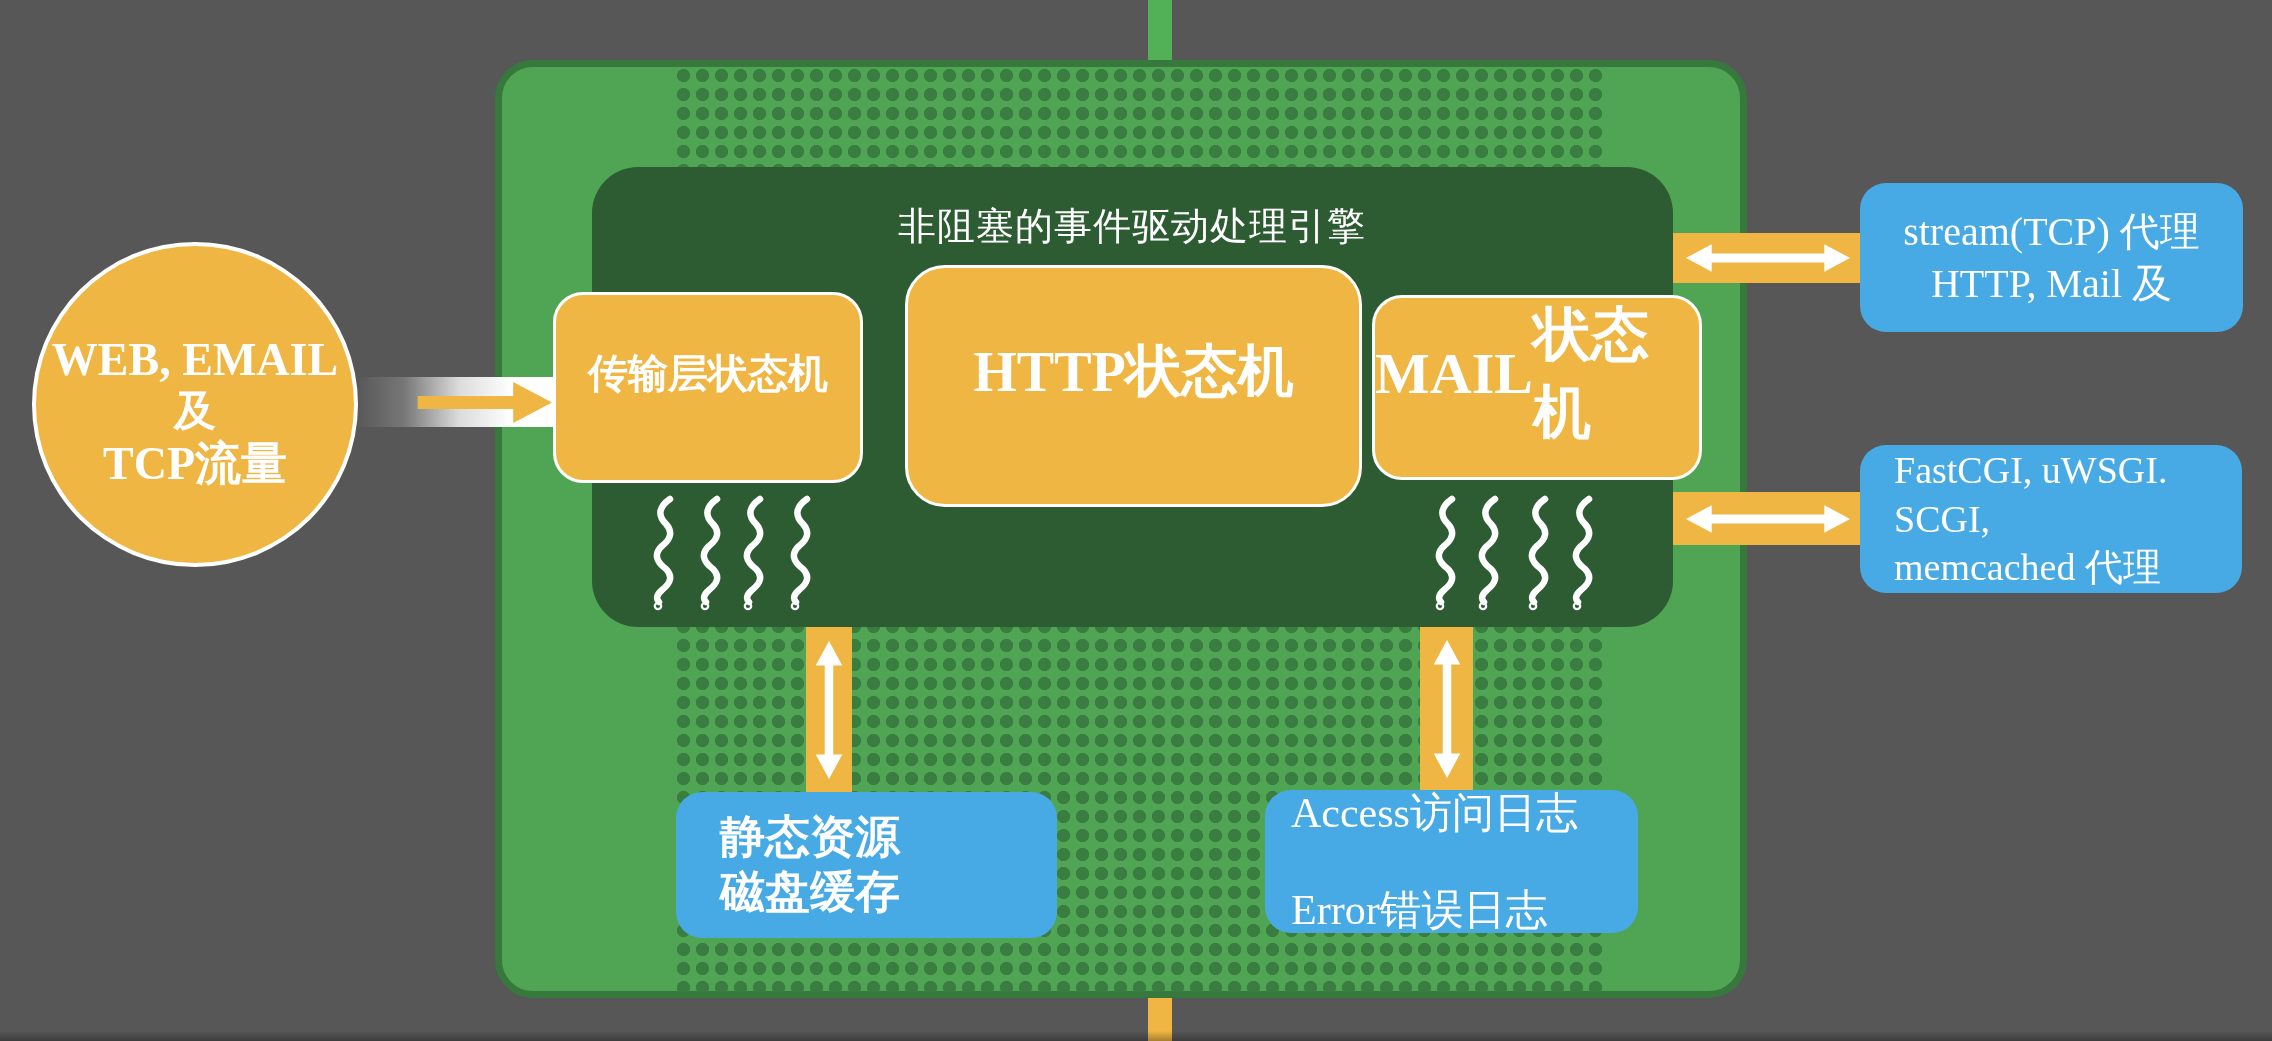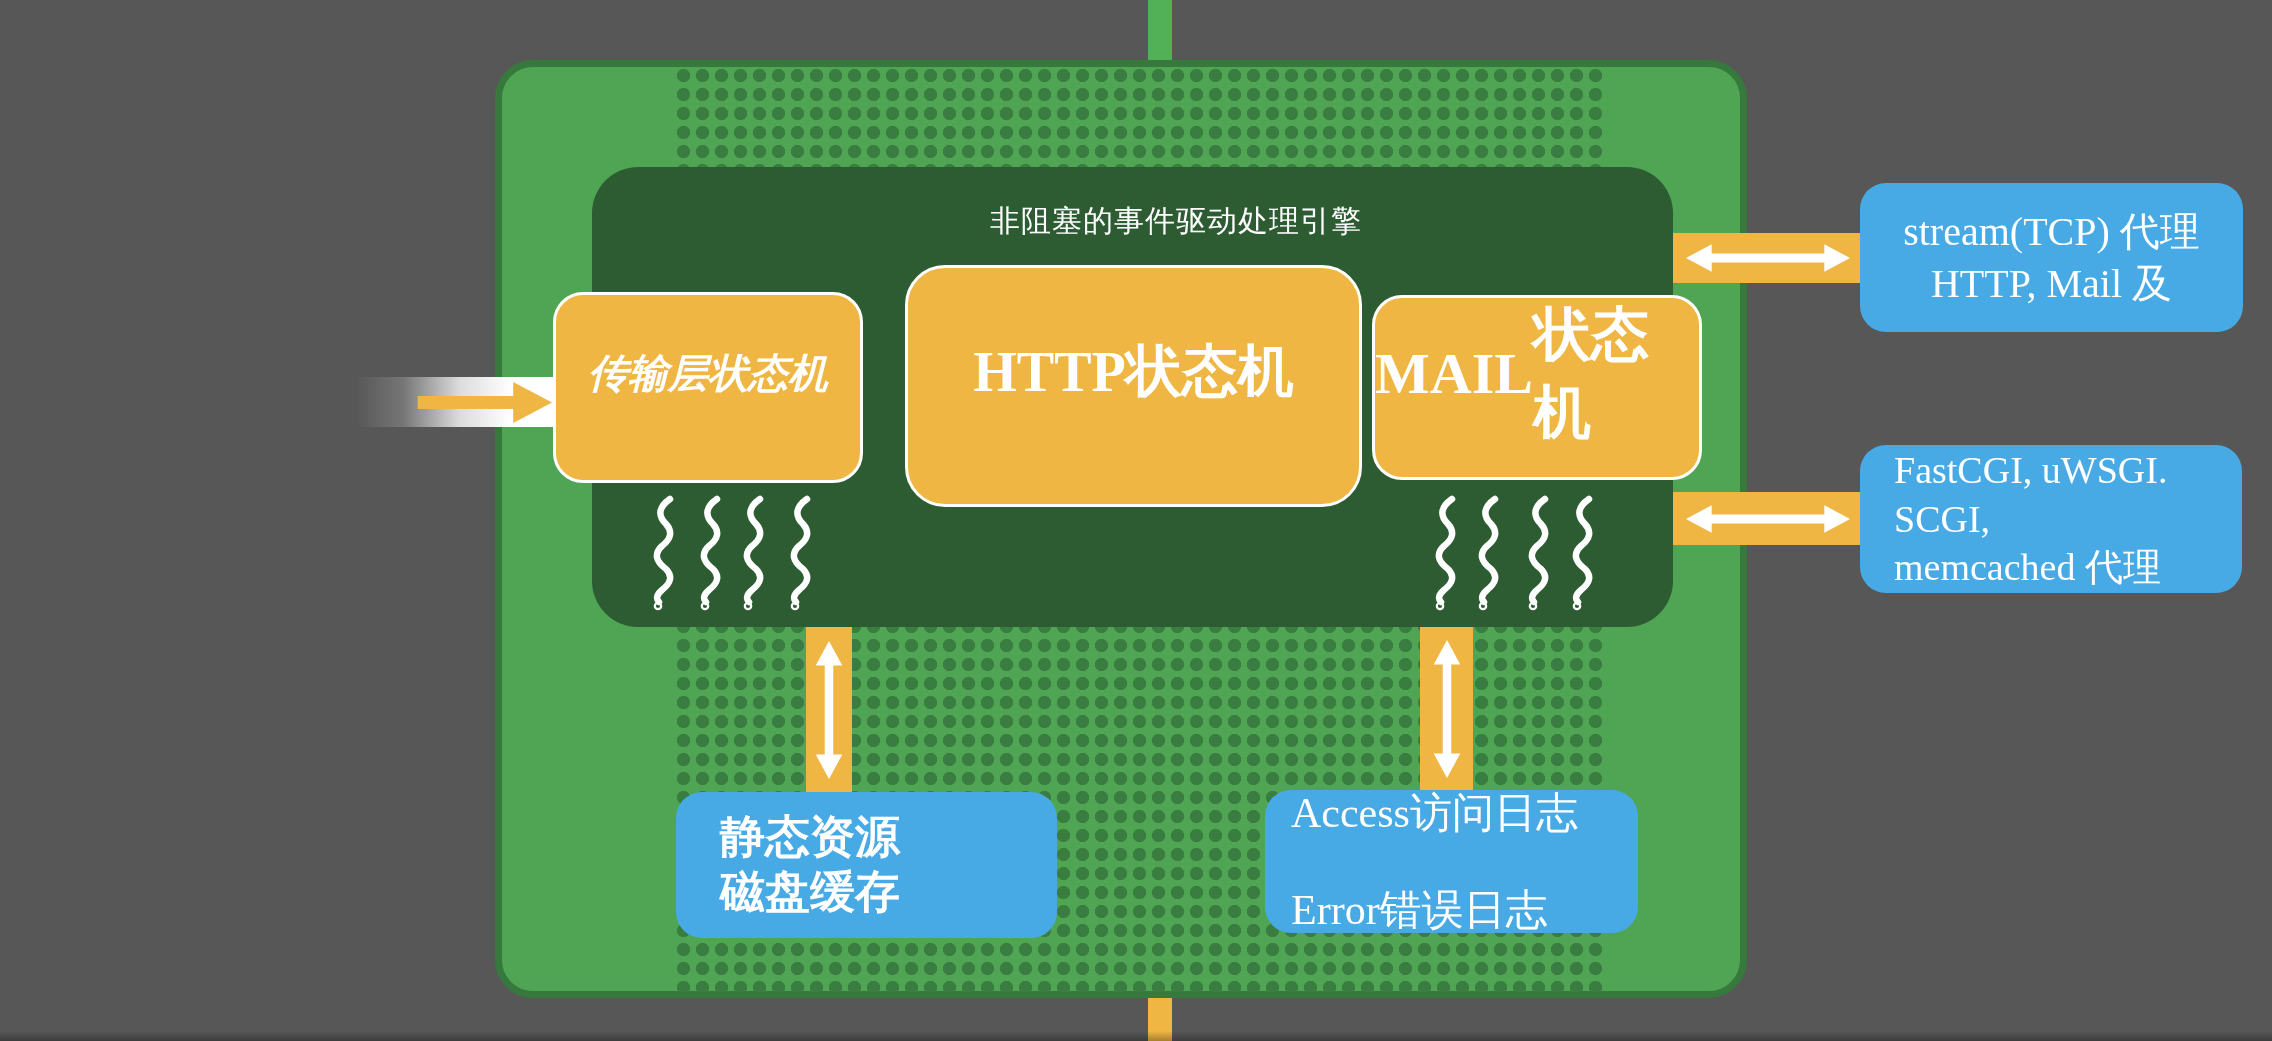--- a/index.html
+++ b/index.html
@@ -14,28 +14,28 @@
 
   .bar-top{position:absolute;left:1148px;top:0;width:24px;height:64px;background:var(--top-bar-green);}
   .bar-bottom{position:absolute;left:1148px;top:994px;width:24px;height:47px;background:var(--yellow);}
 
   .green-box{position:absolute;left:495px;top:60px;width:1252px;height:938px;background:var(--green);
     border:7px solid var(--green-border);border-radius:38px;}
   .dots{position:absolute;left:674px;top:66px;width:933px;height:926px;
     background-image:radial-gradient(var(--dot) 6.3px, transparent 6.9px);background-size:19px 19px;}
   .dark-box{position:absolute;left:592px;top:167px;width:1081px;height:460px;background:var(--green-dark);border-radius:46px;}
 
-  .engine-title{position:absolute;left:736px;top:201px;width:880px;text-align:center;
-    font-size:30px;font-weight:400;color:var(--white);letter-spacing:1px;}
+  .engine-title{position:absolute;left:692px;top:201px;width:880px;text-align:center;
+    font-size:38px;font-weight:400;color:var(--white);letter-spacing:1px;}
   .note{position:absolute;left:687px;top:528px;width:880px;text-align:center;
     font-size:33px;font-weight:400;color:var(--white);letter-spacing:1px;}
 
   .ybox{position:absolute;background:var(--yellow);border:3px solid var(--white);color:var(--white);
     display:flex;align-items:center;justify-content:center;padding-bottom:28px;}
-  .transport{left:553px;top:292px;width:310px;height:191px;border-radius:30px;font-size:40px;font-weight:700;font-style:italic;}
+  .transport{left:553px;top:292px;width:310px;height:191px;border-radius:30px;font-size:40px;font-weight:700;}
   .http{left:905px;top:265px;width:457px;height:242px;border-radius:40px;font-size:56px;font-weight:700;}
   .mail{left:1372px;top:295px;width:330px;height:185px;border-radius:30px;font-size:58px;font-weight:700;}
 
   .squig{position:absolute;top:495px;width:34px;height:118px;}
   .sq-l1{left:646px;} .sq-l2{left:693px;} .sq-l3{left:736px;} .sq-l4{left:783px;}
   .sq-r1{left:1428px;} .sq-r2{left:1471px;} .sq-r3{left:1521px;} .sq-r4{left:1565px;}
 
   .vconn{position:absolute;top:627px;background:var(--yellow);display:flex;align-items:center;justify-content:center;}
   .vconn-left{left:806px;width:46px;height:165px;}
   .vconn-right{left:1420px;width:53px;height:163px;}
@@ -170,15 +170,20 @@
   </div>
   <div class="bluebox proxy1 serif">
     <span>stream(TCP) 代理</span>
     <span>HTTP, Mail 及</span>
   </div>
   <div class="bluebox proxy2 serif">
     <span>FastCGI, uWSGI. SCGI,</span>
     <span>memcached 代理</span>
   </div>
 
+  <div class="circle">
+    <span class="l1 serif">WEB, EMAIL</span>
+    <span class="l2 sans">及</span>
+    <span class="l3"><span class="serif">TCP</span><span class="sans">流量</span></span>
+  </div>
 
   <div class="bottom-vignette"></div>
 </div>
 
 </body></html>

